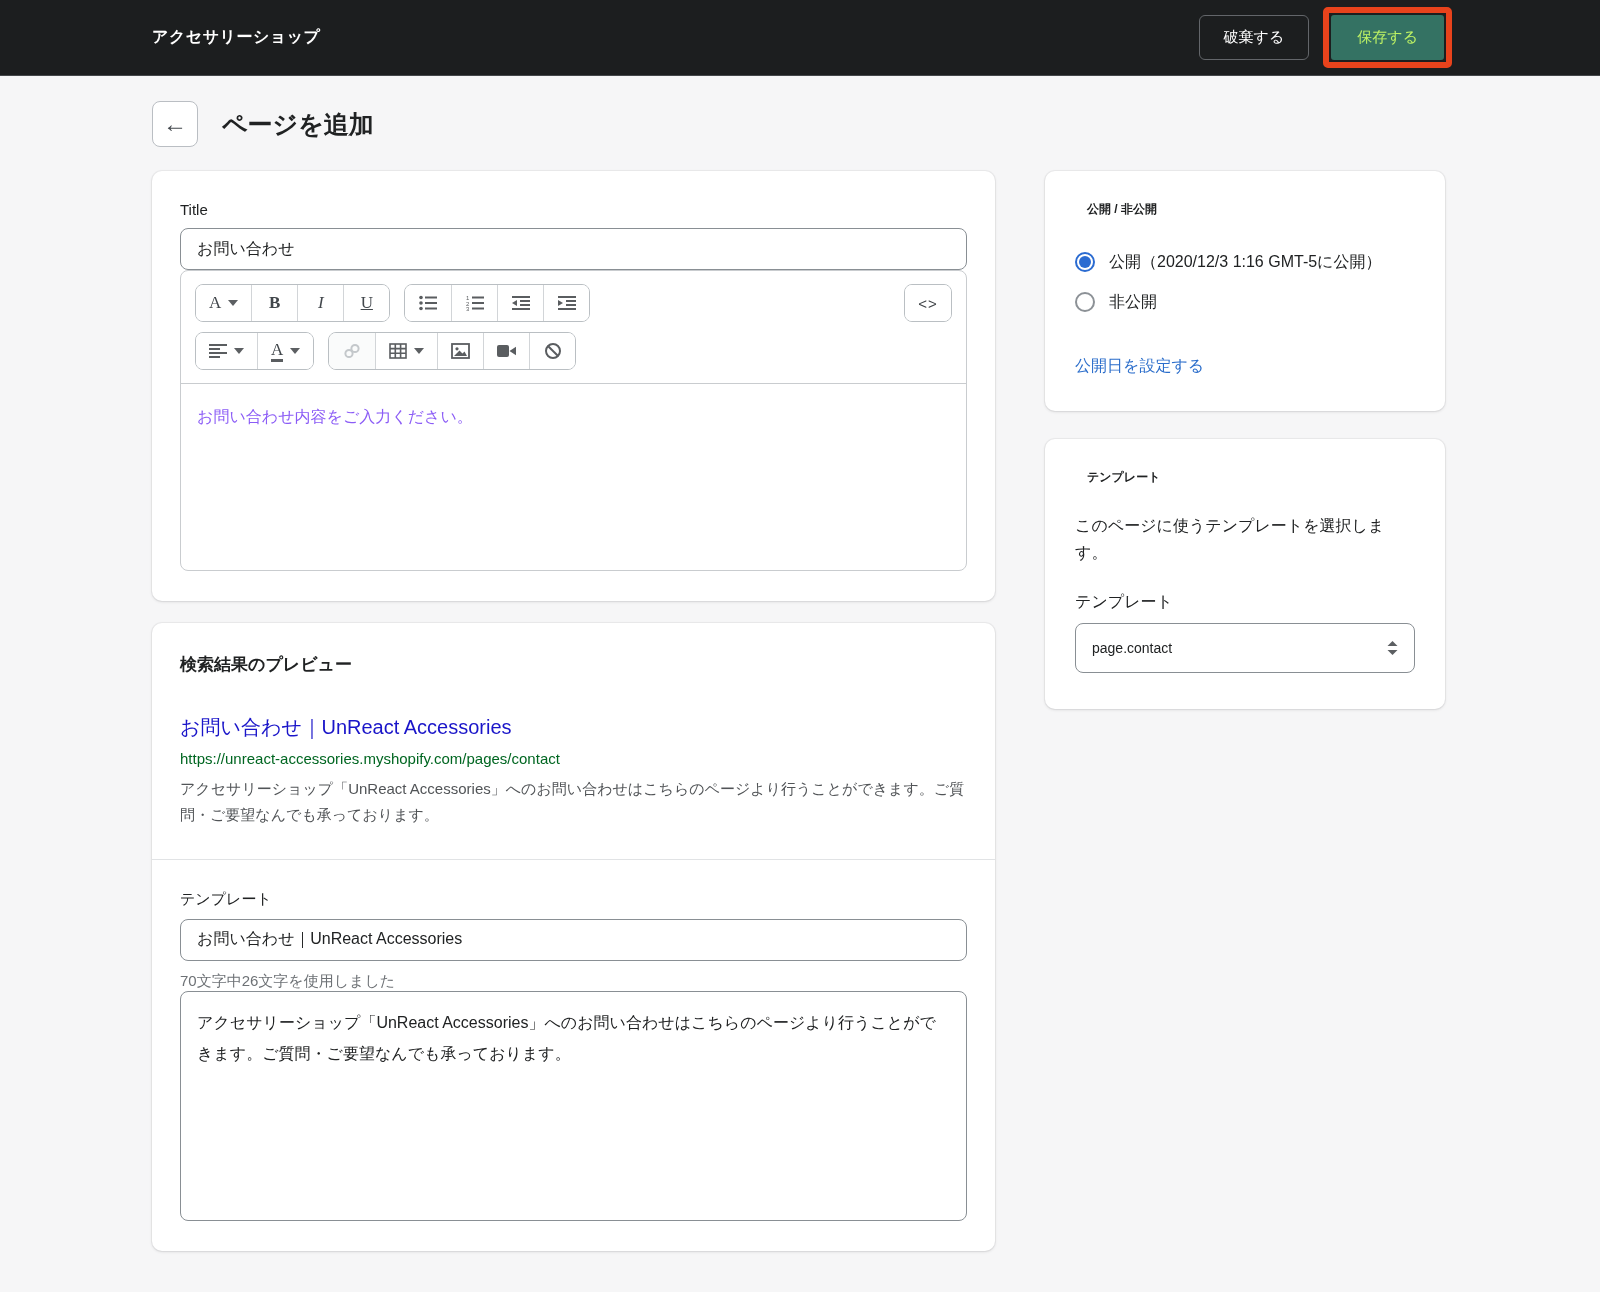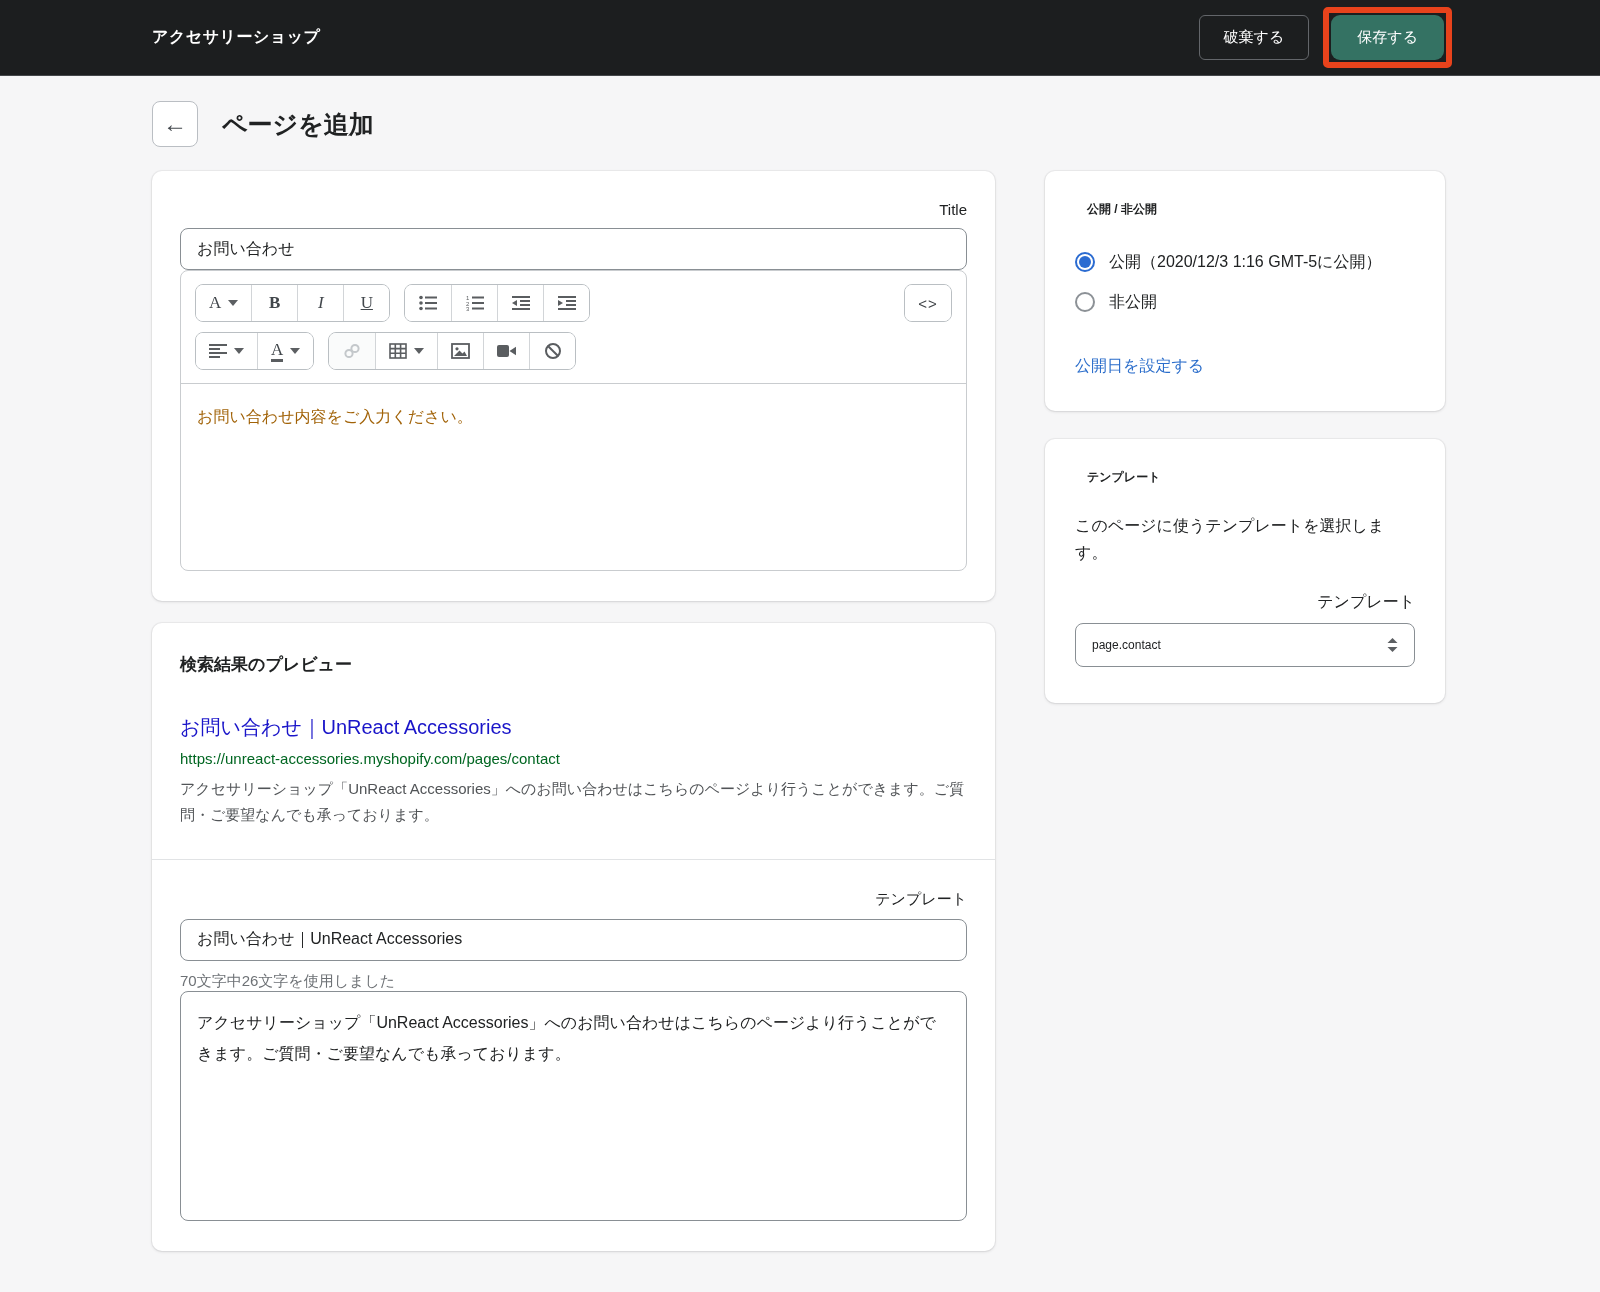--- a/index.html
+++ b/index.html
@@ -23,22 +23,22 @@
     background:transparent; color:#ffffff; border:1px solid #63666a;
     border-radius:6px; font-size:15px; padding:12px 24px; cursor:pointer;
     font-family:inherit;
     text-align:center;
   }
   .save-annotation {
     border:6px solid var(--annotation,#e8431c); border-radius:5px; padding:2px;
     line-height:0;
   }
   .btn-save {
-    background:var(--save-button,#347263); color:#ffffff; border:none;
-    border-radius:9px; font-size:15px; padding:13px 26px; cursor:pointer;
+    background:var(--save-button,#347263); color:#bef264; border:none;
+    border-radius:3px; font-size:15px; padding:13px 26px; cursor:pointer;
     font-family:inherit;
   }
   
   .page { padding:0 152px; }
   .page-header { display:flex; align-items:center; gap:24px; margin:25px 0 24px; }
   .back-btn {
     width:46px; height:46px; background:#ffffff; border:1px solid #babec3;
     border-radius:8px; display:flex; align-items:center; justify-content:center;
     cursor:pointer; color:#42474c; font-size:24px; line-height:1;
   }
@@ -47,21 +47,21 @@
   .layout { display:flex; gap:50px; align-items:flex-start; }
   .col-main { width:843px; flex:none; display:flex; flex-direction:column; gap:22px; }
   .col-side { width:400px; flex:none; display:flex; flex-direction:column; gap:28px; }
 
   .card {
     background:#ffffff; border-radius:10px;
     box-shadow:0 0 0 1px rgba(63,63,68,0.05), 0 1px 3px rgba(63,63,68,0.15);
   }
   .card-section { padding:30px 28px; }
 
-  .field-label { font-size:15px; color:#202223; display:block; margin-bottom:10px;text-align:right; }
+  .field-label { font-size:15px; color:#202223; display:block; margin-bottom:10px; }
   .text-input {
     width:100%; height:42px; border:1px solid #898f94; border-radius:8px;
     padding:0 16px; font-size:16px; color:#202223; font-family:inherit; background:#fff;
   }
   .mt { margin-top:32px; }
 
   
   .editor { border:1px solid #c9cccf; border-radius:8px; overflow:hidden; background:#fff; }
   .editor-toolbar { padding:13px 14px; display:flex; flex-direction:column; gap:10px; }
   .tb-row { display:flex; align-items:center; gap:14px; }
@@ -76,21 +76,21 @@
   .tb-single { border:1px solid #babfc3; border-radius:8px; overflow:hidden; }
   .tb-spacer { flex:1; }
   .serif { font-family:"Liberation Serif","DejaVu Serif",serif; }
   .glyph-b { font-weight:700; }
   .glyph-i { font-style:italic; }
   .glyph-u { text-decoration:underline; }
   .glyph-code { font-family:"Liberation Sans",sans-serif; font-size:15px; letter-spacing:1px; color:#3f4347; }
   .color-a { font-family:"Liberation Serif","DejaVu Serif",serif; border-bottom:3px solid #5a5d60; line-height:1; padding-bottom:1px; }
   .caret-down { width:0; height:0; border-left:5px solid transparent; border-right:5px solid transparent; border-top:6px solid #5c5f62; }
   .editor-divider { border-top:1px solid #c9cccf; }
-  .editor-content { padding:20px 16px; font-size:16px; line-height:1.6; min-height:186px; color:#a16207; }
+  .editor-content { padding:20px 16px; font-size:16px; line-height:1.6; min-height:186px; color:#8b5cf6; }
 
   
   .preview-heading { font-size:17px; font-weight:700; margin:0 0 38px; }
   .preview-link { color:var(--preview-link-blue,#1a15c9); font-size:20px; margin-bottom:9px; }
   .preview-url { color:var(--url-green,#006621); font-size:15px; margin-bottom:9px; }
   .preview-desc { color:#515457; font-size:15px; line-height:1.75; }
   .divider { border-top:1px solid #e1e3e5; }
   .helper-text { color:#6d7175; font-size:15px; margin-top:11px; }
   .desc-textarea {
     width:100%; height:230px; border:1px solid #898f94; border-radius:8px;
@@ -102,23 +102,23 @@
   .side-heading { font-size:12px; font-weight:700; margin:0 12px 32px; }
   .radio-row { display:flex; align-items:flex-start; gap:14px; margin-bottom:16px; cursor:pointer; }
   .radio { width:20px; height:20px; border-radius:50%; flex:none; margin-top:2px; position:relative; }
   .radio.checked { border:2px solid var(--radio-blue,#2a6bd1); }
   .radio.checked::after { content:""; position:absolute; inset:2px; border-radius:50%; background:var(--radio-blue,#2a6bd1); }
   .radio.unchecked { border:2px solid #8c9196; }
   .radio-label { font-size:16px; line-height:1.5; max-width:298px; }
   .side-link { color:var(--link-blue,#2c6ecb); font-size:16px; text-decoration:none; display:inline-block; margin-top:26px; cursor:pointer; }
   .side-desc { font-size:16px; line-height:1.7; margin:0 0 26px; }
   .select-box {
-    height:44px; border:1px solid #898f94; border-radius:8px; background:#fff;
+    height:50px; border:1px solid #898f94; border-radius:8px; background:#fff;
     display:flex; align-items:center; justify-content:space-between;
-    padding:0 16px; font-size:12px; cursor:pointer;
+    padding:0 16px; font-size:14px; cursor:pointer;
   }
 </style>
 </head>
 <body>
 
 <div class="savebar">
   <span class="savebar-message">アクセサリーショップ</span>
   <div class="savebar-actions">
     <button class="btn-discard">破棄する</button>
     <span class="save-annotation">

